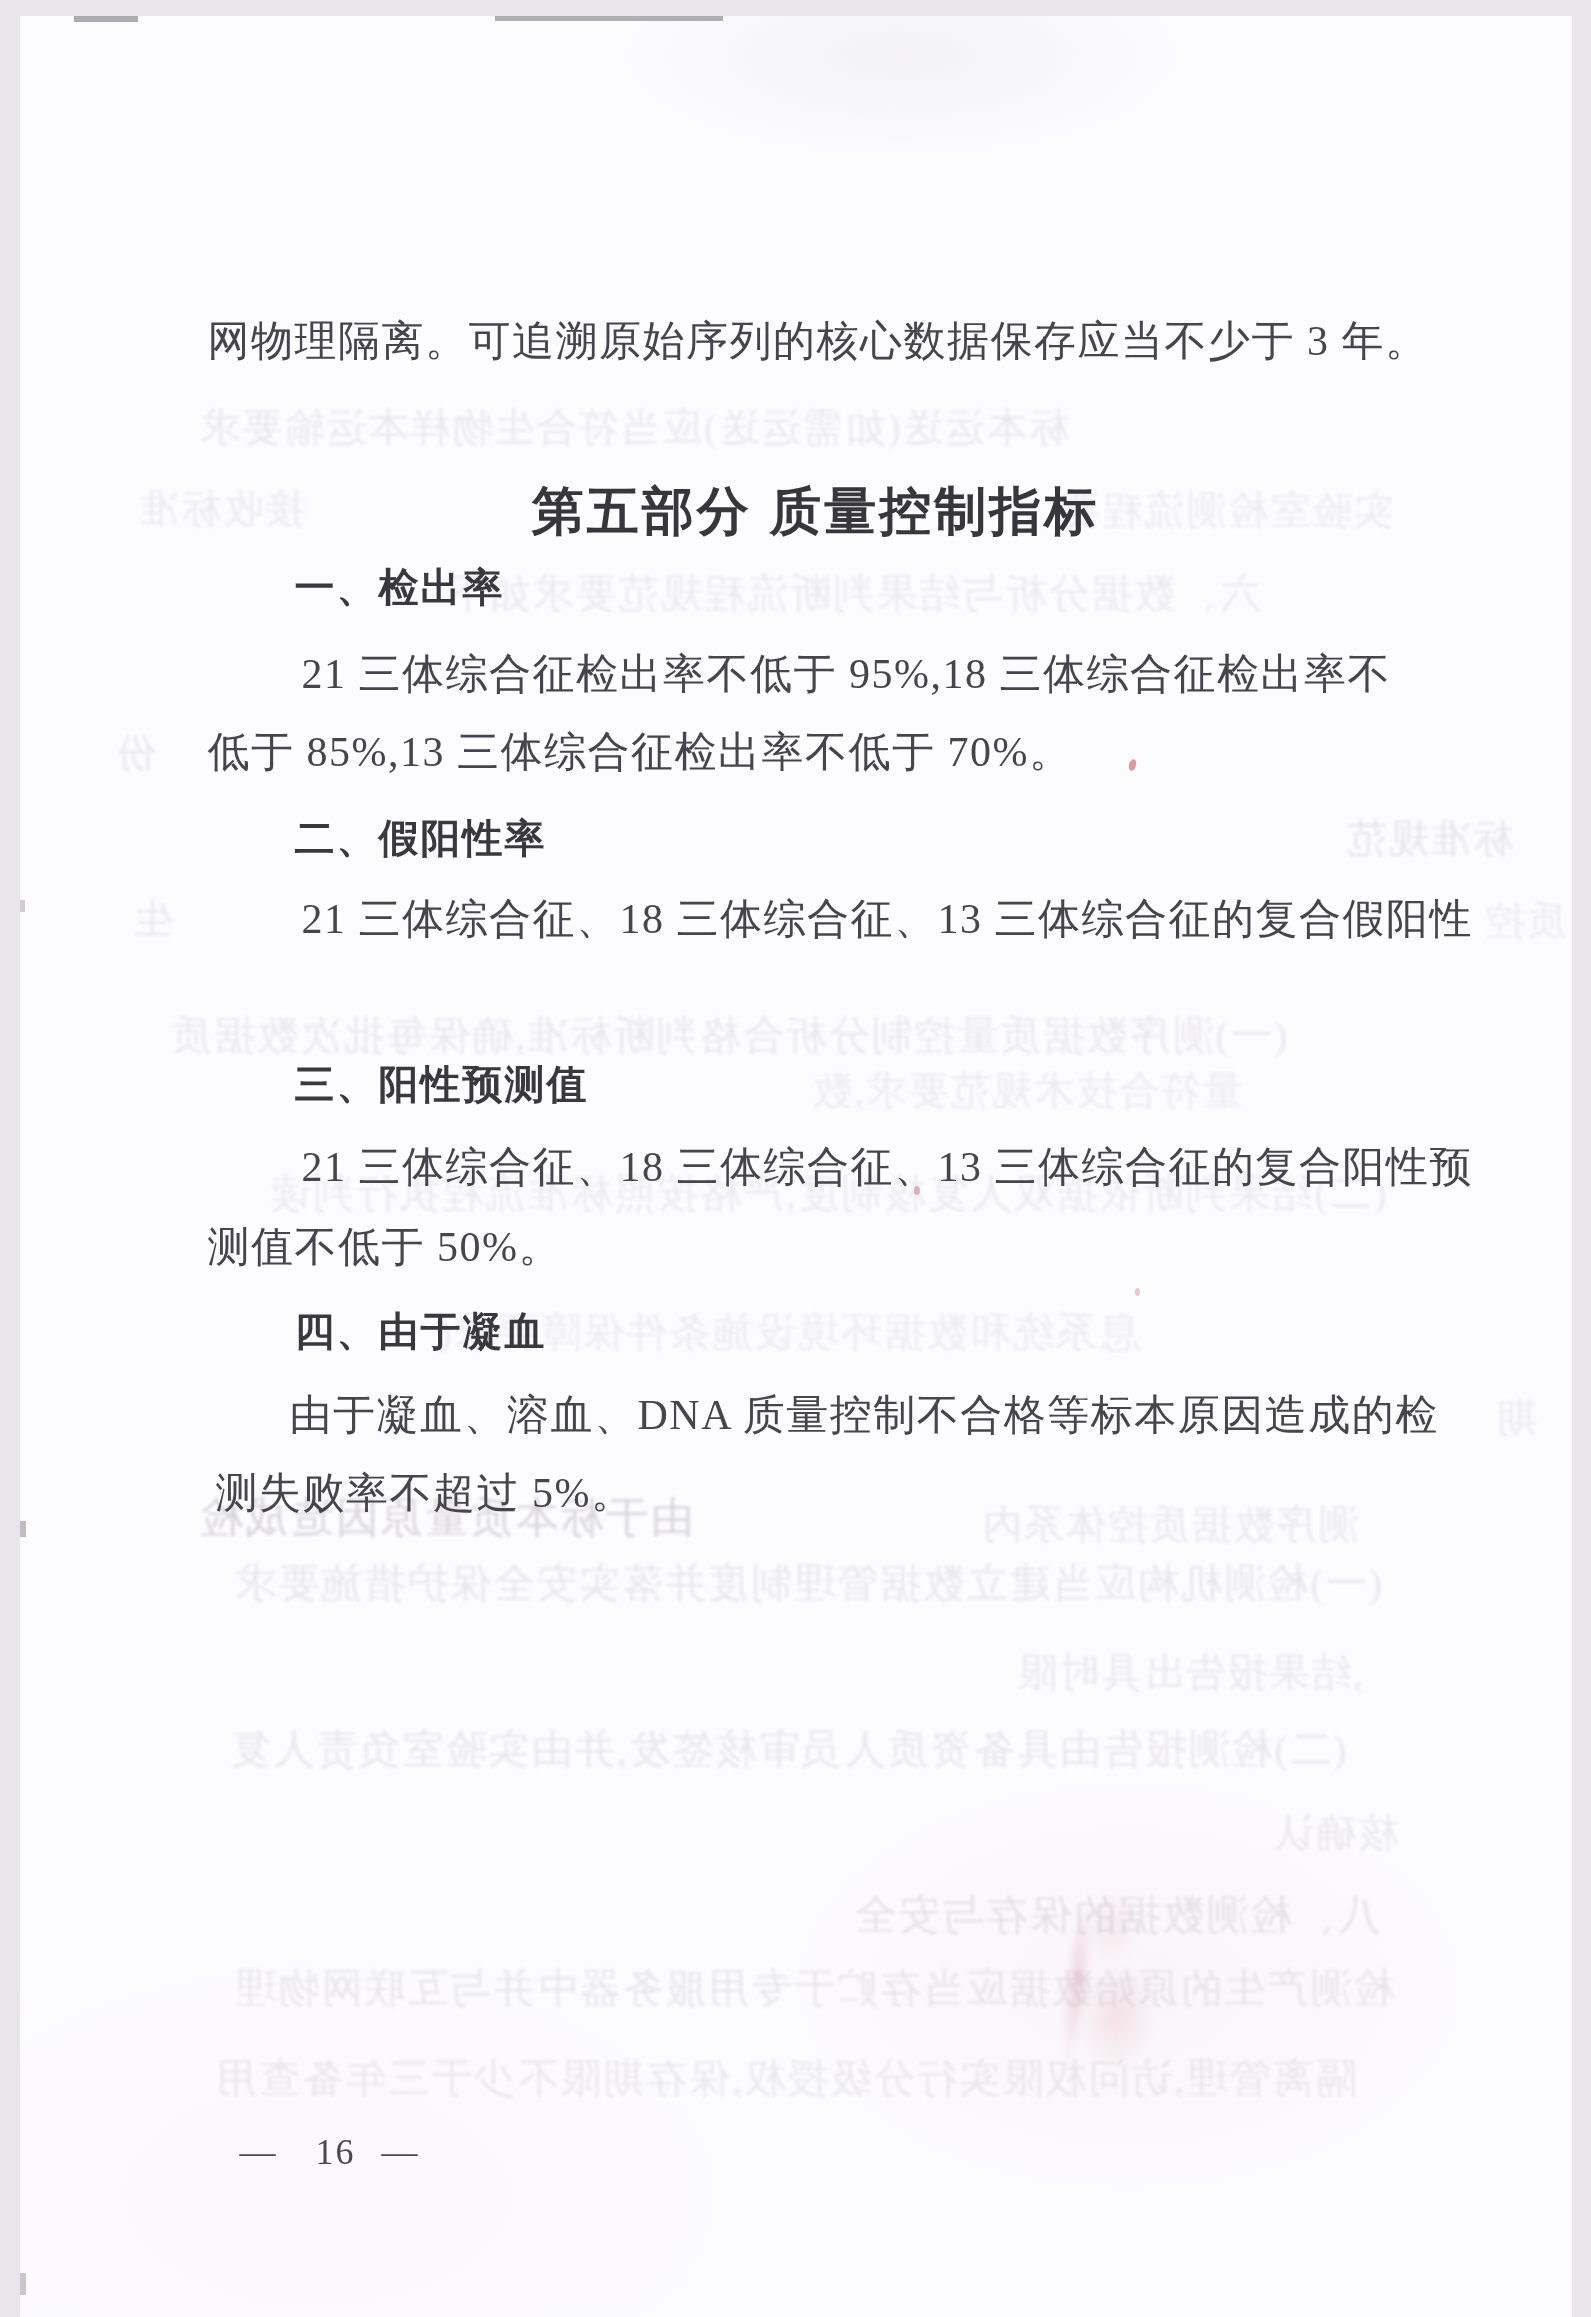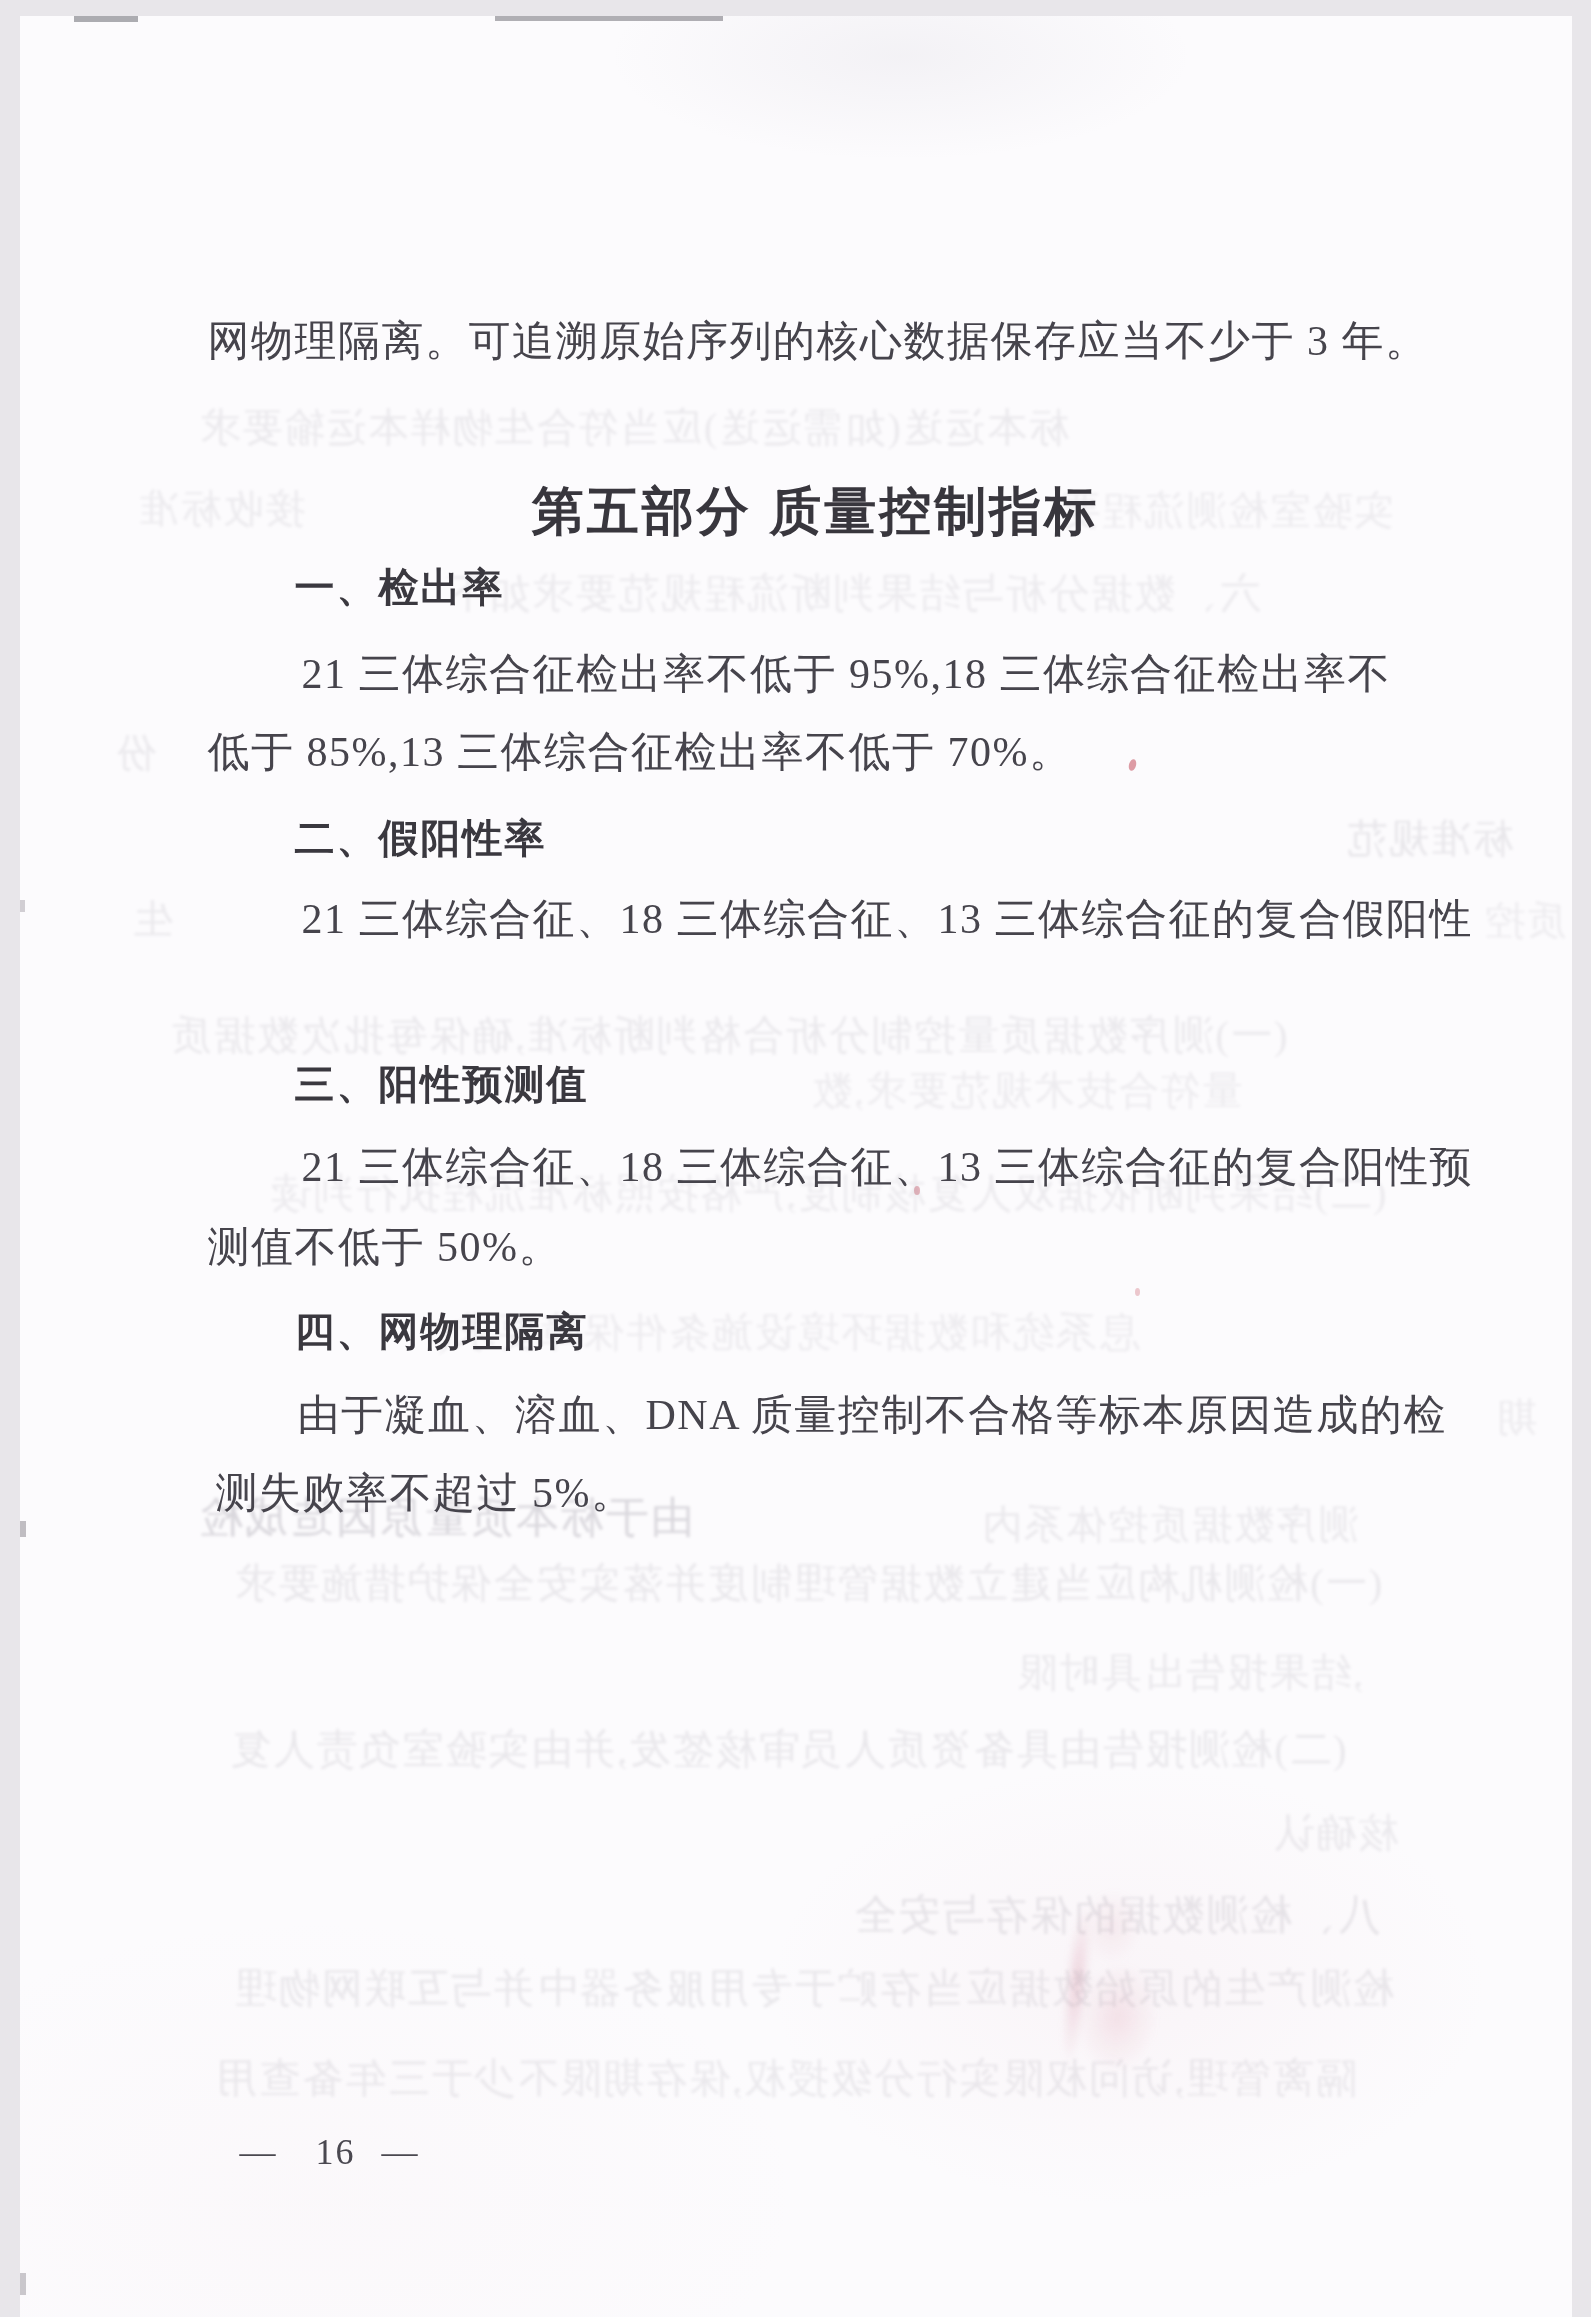--- a/index.html
+++ b/index.html
@@ -117,22 +117,22 @@
   <div class="line" style="left:282px;top:630px;">21 三体综合征检出率不低于 95%,18 三体综合征检出率不</div>
   <div class="line" style="left:188px;top:708px;">低于 85%,13 三体综合征检出率不低于 70%。</div>
 
   <div class="line heading" style="left:275px;top:795px;">二、假阳性率</div>
   <div class="line" style="left:282px;top:875px;">21 三体综合征、18 三体综合征、13 三体综合征的复合假阳性</div>
 
   <div class="line heading" style="left:275px;top:1041px;">三、阳性预测值</div>
   <div class="line" style="left:282px;top:1123px;">21 三体综合征、18 三体综合征、13 三体综合征的复合阳性预</div>
   <div class="line" style="left:188px;top:1203px;">测值不低于 50%。</div>
 
-  <div class="line heading" style="left:275px;top:1288px;">四、网物理隔离</div>
-  <div class="line" style="left:278px;top:1371px;text-align:center;">由于凝血、溶血、DNA 质量控制不合格等标本原因造成的检</div>
+  <div class="line heading" style="left:275px;top:1288px;">四、由于凝血</div>
+  <div class="line" style="left:270px;top:1371px;text-align:center;">由于凝血、溶血、DNA 质量控制不合格等标本原因造成的检</div>
   <div class="line" style="left:196px;top:1449px;">测失败率不超过 5%。</div>
 
   <div class="footer-line">
     <span>—</span>
     <span class="num">16</span>
     <span>—</span>
   </div>
 
 </div>
 

